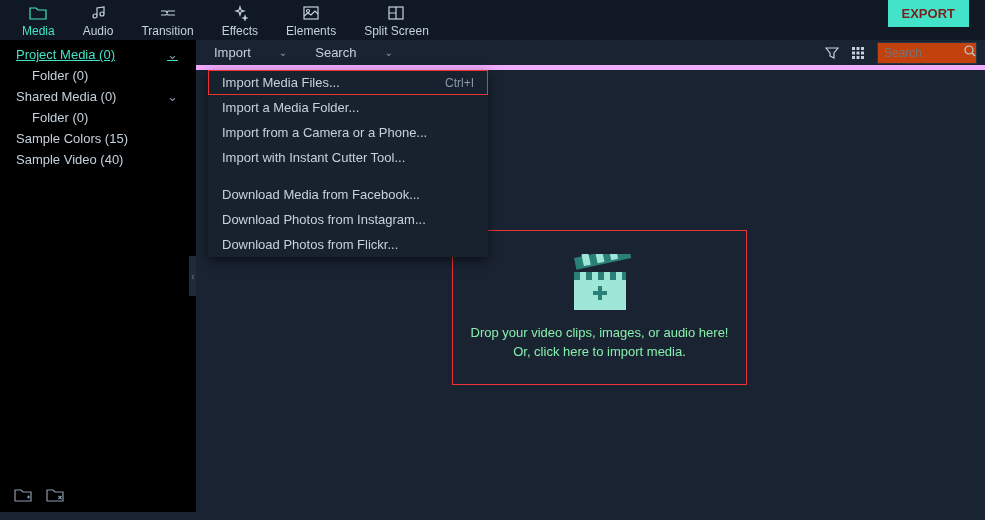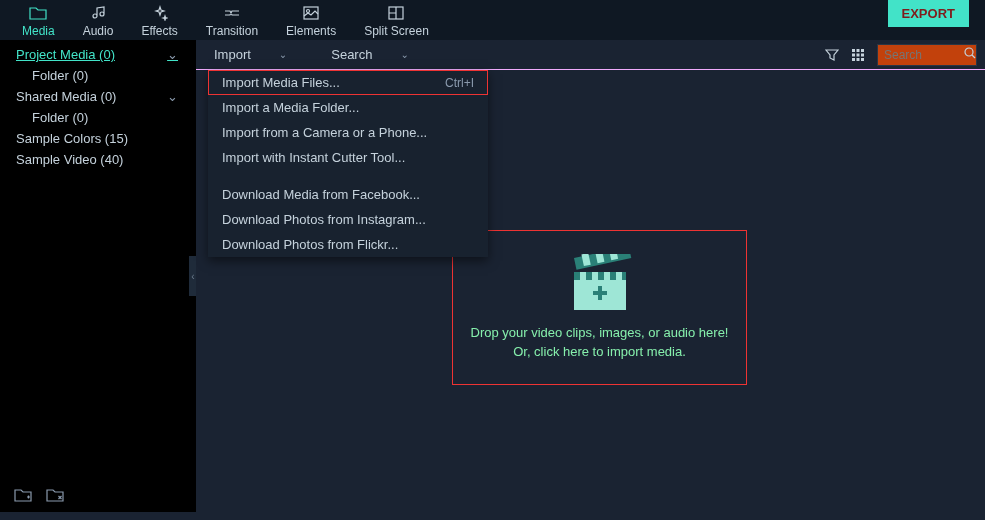--- a/index.html
+++ b/index.html
@@ -103,22 +103,22 @@
     .content {
       flex: 1;
       position: relative;
       background: #1a2332;
     }
     .content-toolbar {
       display: flex;
       align-items: center;
       height: 30px;
       padding: 0 8px;
-      gap: 24px;
-      border-bottom: 1px solid #f0abfc;
+      gap: 8px;
+      border-bottom: 5px solid #f0abfc;
     }
     .dropdown-btn {
       display: flex;
       align-items: center;
       gap: 28px;
       padding: 3px 10px;
       color: #c5d2dc;
       cursor: pointer;
       font-size: 13px;
     }
@@ -201,33 +201,33 @@
   <div class="tab">
     <span class="tab-icon">
       <svg width="16" height="16" viewBox="0 0 16 16" fill="none" stroke="#c5d2dc" stroke-width="1.2">
           <path d="M5 13a2 2 0 1 0 0-4 2 2 0 0 0 0 4zM12 11a2 2 0 1 0 0-4 2 2 0 0 0 0 4zM7 11V3l7-1v7"></path>
         </svg>
     </span>
     <span class="tab-label">Audio</span>
   </div>
   <div class="tab">
     <span class="tab-icon">
+      <svg width="18" height="14" viewBox="0 0 18 14" fill="none" stroke="#c5d2dc" stroke-width="1.2">
+          <path d="M2 5h5l2 4h7M2 9h5l2-4h7"></path>
+        </svg>
+    </span>
+    <span class="tab-label">Transition</span>
+  </div>
+  <div class="tab">
+    <span class="tab-icon">
       <svg width="16" height="16" viewBox="0 0 16 16" fill="none" stroke="#c5d2dc" stroke-width="1.2">
           <path d="M8 2l1 3 3 1-3 1-1 3-1-3-3-1 3-1zM13 11l.5 1.5L15 13l-1.5.5L13 15l-.5-1.5L11 13l1.5-.5z"></path>
         </svg>
     </span>
     <span class="tab-label">Effects</span>
-  </div>
-  <div class="tab">
-    <span class="tab-icon">
-      <svg width="18" height="14" viewBox="0 0 18 14" fill="none" stroke="#c5d2dc" stroke-width="1.2">
-          <path d="M2 5h5l2 4h7M2 9h5l2-4h7"></path>
-        </svg>
-    </span>
-    <span class="tab-label">Transition</span>
   </div>
   <div class="tab">
     <span class="tab-icon">
       <svg width="16" height="14" viewBox="0 0 16 14" fill="none" stroke="#c5d2dc" stroke-width="1.2">
           <rect x="1" y="1" width="14" height="12"></rect>
           <circle cx="5" cy="5" r="1.5"></circle>
           <path d="M1 10l4-3 3 2 4-4 3 3"></path>
         </svg>
     </span>
     <span class="tab-label">Elements</span>

